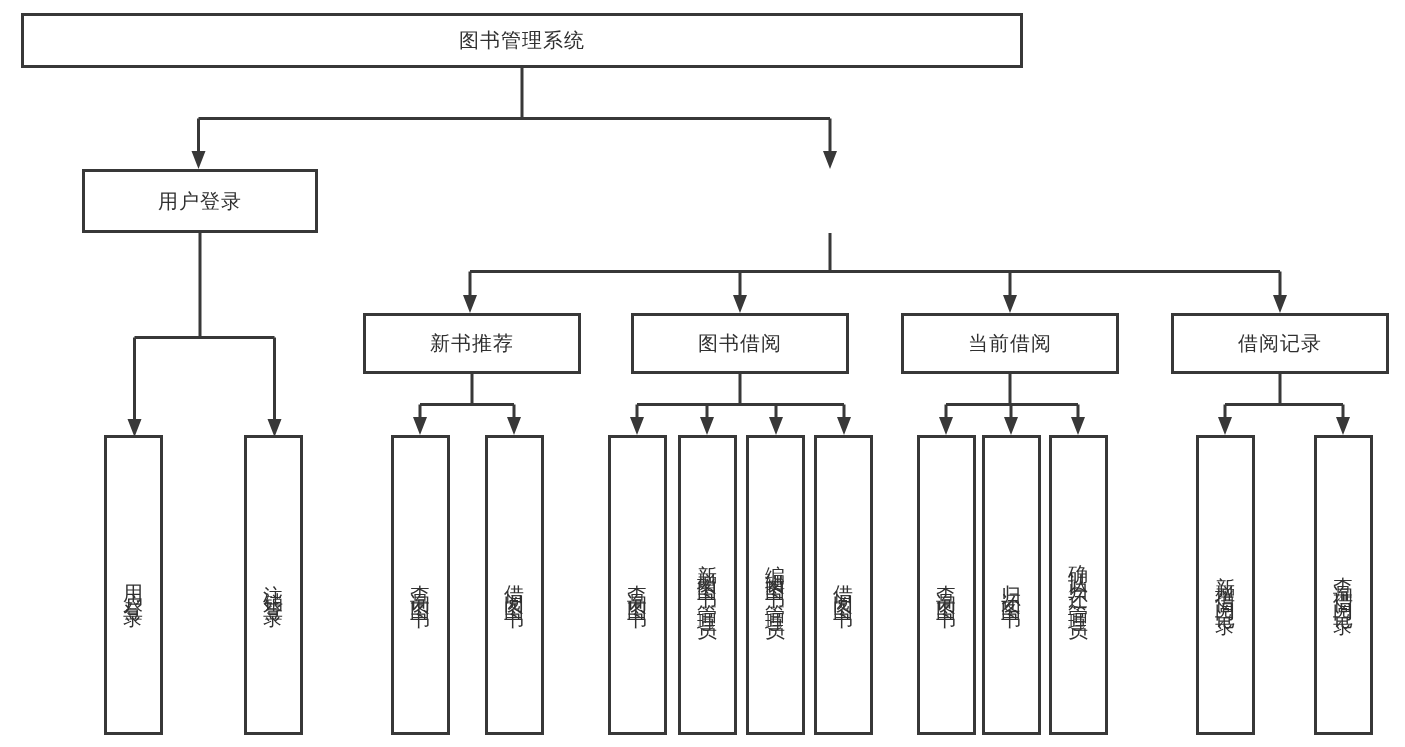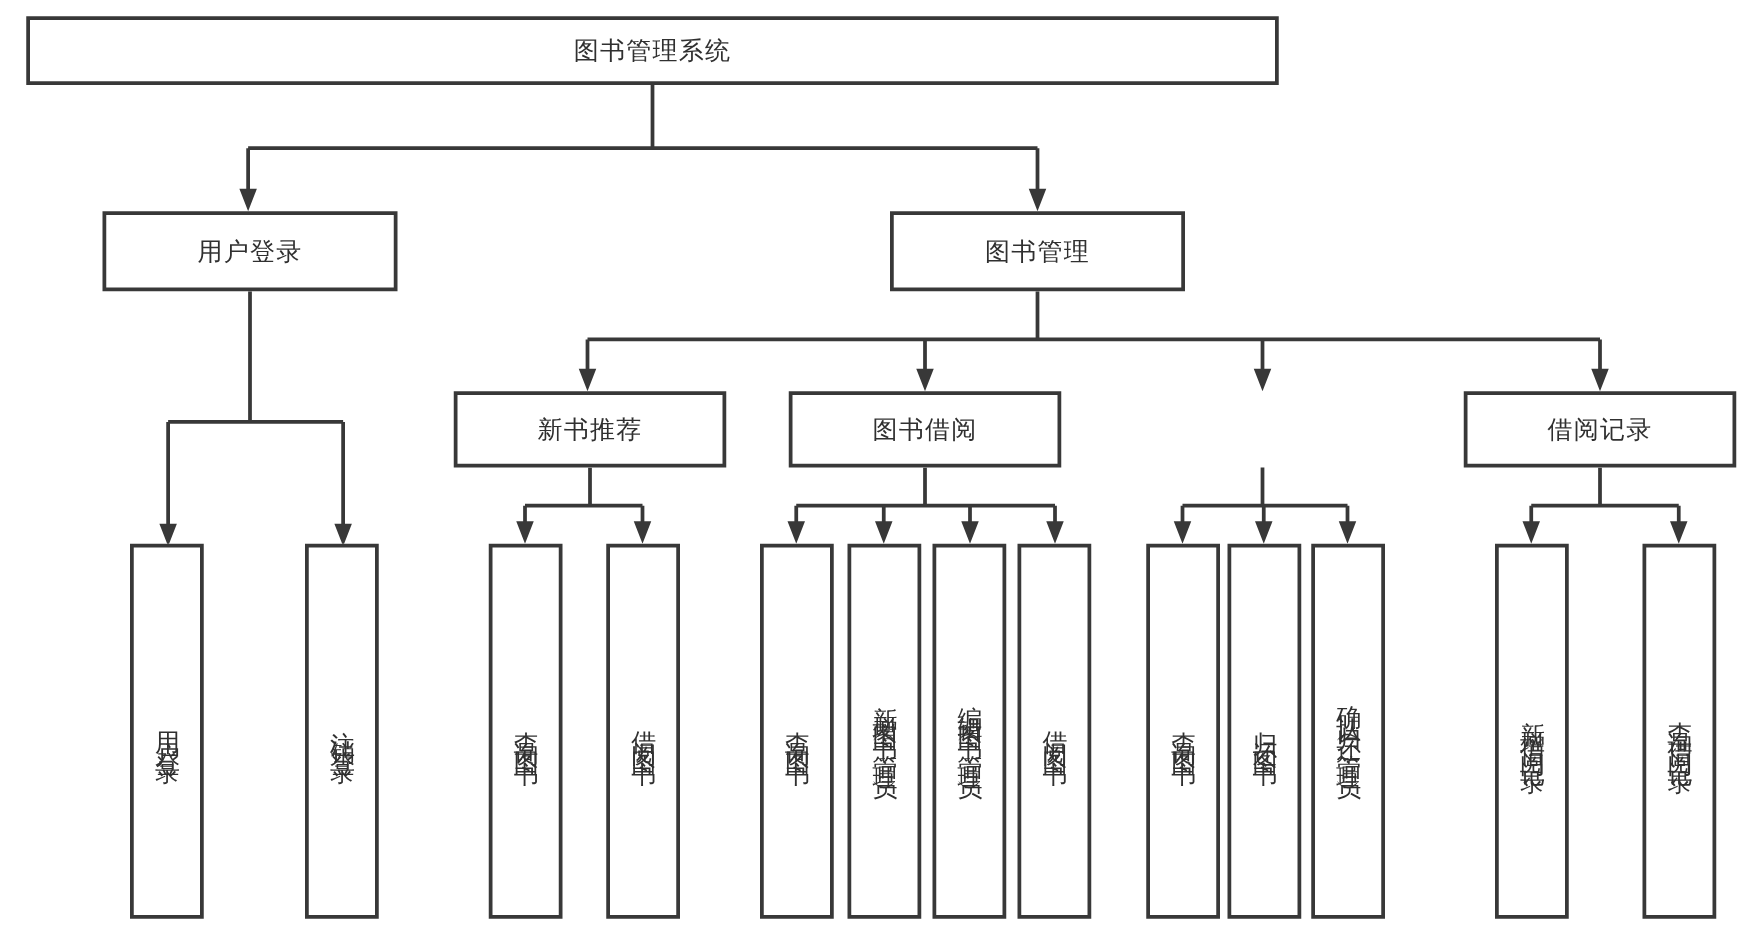--- a/index.html
+++ b/index.html
@@ -123,29 +123,29 @@
          M1336 417 H1350 L1343 435 Z"></path>
   </svg>
 
   <div class="node n-root">
     <span class="hlabel">图书管理系统</span>
   </div>
 
   <div class="node n-login">
     <span class="hlabel">用户登录</span>
   </div>
-  <div class="node n-mgmt">
-    <span class="hlabel">图书管理</span>
-  </div>
 
   <div class="node n-l3 n-nb">
     <span class="hlabel">新书推荐</span>
   </div>
   <div class="node n-l3 n-bb">
     <span class="hlabel">图书借阅</span>
+  </div>
+  <div class="node n-l3 n-cb">
+    <span class="hlabel">当前借阅</span>
   </div>
   <div class="node n-l3 n-br">
     <span class="hlabel">借阅记录</span>
   </div>
 
   <div class="node leaf lf-user">
     <span class="vlabel">用户登录</span>
   </div>
   <div class="node leaf lf-logout">
     <span class="vlabel">注销登录</span>

